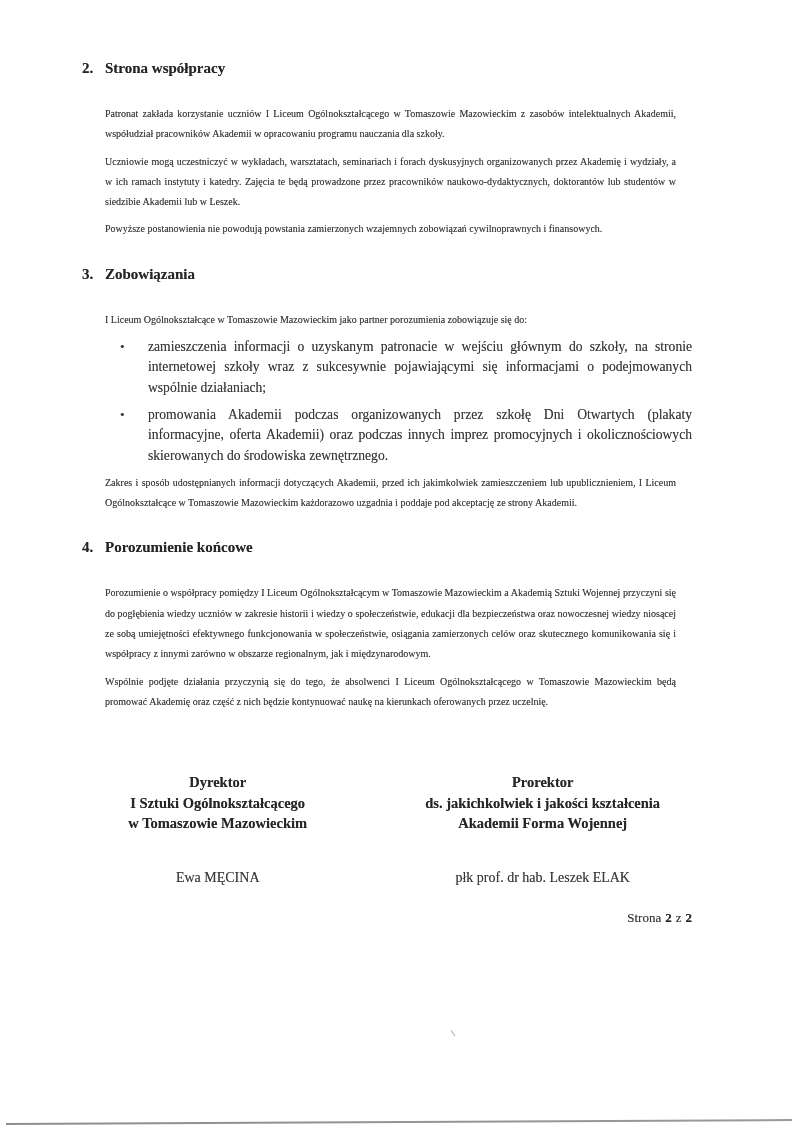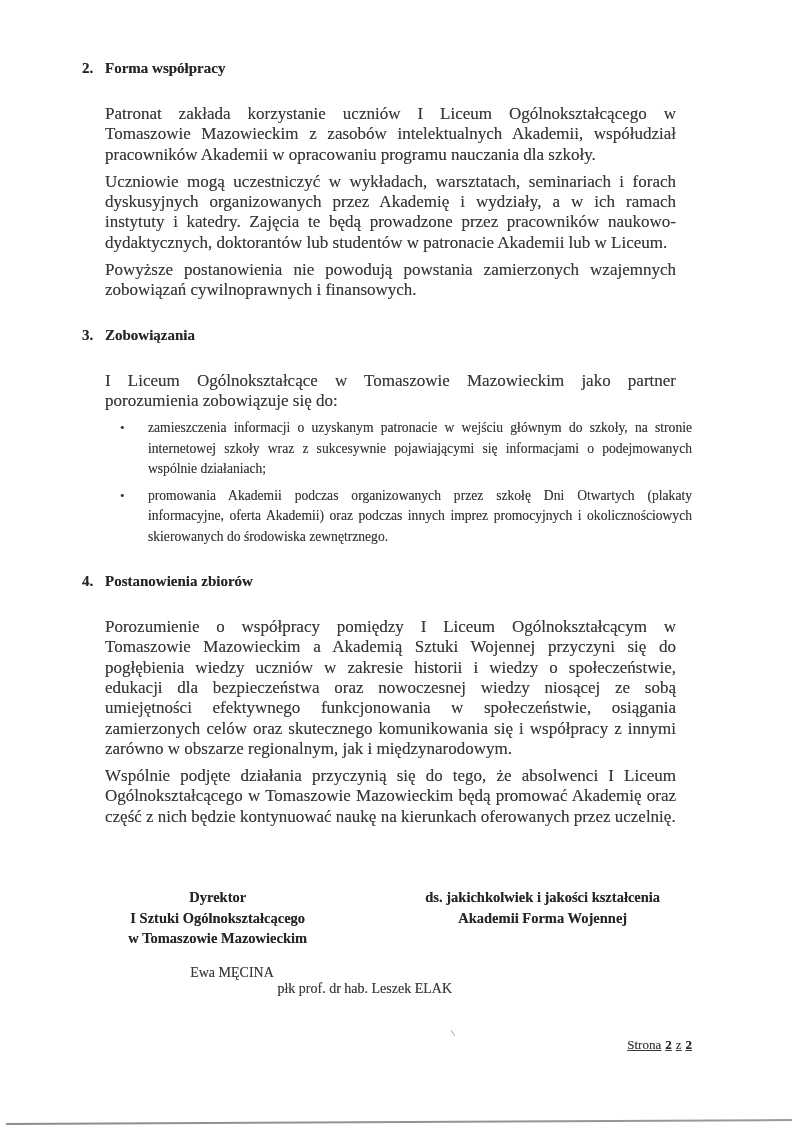--- a/index.html
+++ b/index.html
@@ -25,21 +25,21 @@
     font-weight: bold;
     color: #262626;
     font-size: 15px;
     line-height: 21px;
     margin-bottom: 25px;
   }
   .section-heading .num { width: 23px; flex: 0 0 23px; }
   .section-body { margin-left: 23px; }
   .para {
     margin: 0 16px 7px 0;
-    font-size: 17px;
+    font-size: 10px;
     line-height: 20.3px;
     text-align: justify;
     text-justify: inter-word;
   }
   .bullet-list { margin: 2px 0 4px 0; }
   .bullet {
     position: relative;
     padding-left: 43px;
     margin: 0 0 7px 0;
     font-size: 13.6px;
@@ -60,37 +60,35 @@
     text-align: center;
     font-weight: bold;
     color: #262626;
     font-size: 14.5px;
     line-height: 20.5px;
   }
   .sig-col.left  { width: 300px; margin-left: 0px; }
   .sig-col.right { width: 330px; margin-left: 40px; }
   .name-row {
     display: flex;
-    margin-top: 16px;
-    flex-direction: column;
+    margin-top: 36px;
   }
   .name {
     text-align: center;
     font-size: 14px;
     font-weight: normal;
     color: #3a3a3a;
   }
   .name.left  { width: 300px; }
-  .name.right { width: 330px; margin-left: 40px; text-align: right; }
+  .name.right { width: 330px; margin-left: 40px; }
   .footer-row {
     display: flex;
     justify-content: flex-end;
-    margin-top: 40px;
+    margin-top: 24px;
     font-size: 13px;
-    text-decoration: underline;
   }
   .footer-row span { margin-left: 4px; }
   .footer-row .b { font-weight: bold; color: #262626; }
   .tick-mark {
     position: absolute;
     left: 452px;
     top: 1028px;
     width: 6px;
     height: 7px;
     border-left: 1.5px solid #9a9aa0;
@@ -108,25 +106,25 @@
   }
 </style>
 </head>
 <body>
 
 <div class="page">
 
   <div class="section">
     <div class="section-heading">
       <span class="num">2.</span>
-      <span class="title">Forma współpracy</span>
+      <span class="title">Strona współpracy</span>
     </div>
     <div class="section-body">
       <p class="para">Patronat zakłada korzystanie uczniów I Liceum Ogólnokształcącego w Tomaszowie Mazowieckim z zasobów intelektualnych Akademii, współudział pracowników Akademii w opracowaniu programu nauczania dla szkoły.</p>
-      <p class="para">Uczniowie mogą uczestniczyć w wykładach, warsztatach, seminariach i forach dyskusyjnych organizowanych przez Akademię i wydziały, a w ich ramach instytuty i katedry. Zajęcia te będą prowadzone przez pracowników naukowo-dydaktycznych, doktorantów lub studentów w patronacie Akademii lub w Liceum.</p>
+      <p class="para">Uczniowie mogą uczestniczyć w wykładach, warsztatach, seminariach i forach dyskusyjnych organizowanych przez Akademię i wydziały, a w ich ramach instytuty i katedry. Zajęcia te będą prowadzone przez pracowników naukowo-dydaktycznych, doktorantów lub studentów w siedzibie Akademii lub w Leszek.</p>
       <p class="para">Powyższe postanowienia nie powodują powstania zamierzonych wzajemnych zobowiązań cywilnoprawnych i finansowych.</p>
     </div>
   </div>
 
   <div class="section">
     <div class="section-heading">
       <span class="num">3.</span>
       <span class="title">Zobowiązania</span>
     </div>
     <div class="section-body">
@@ -134,41 +132,43 @@
       <div class="bullet-list">
         <div class="bullet">
           <span class="marker">•</span>
           <span>zamieszczenia informacji o uzyskanym patronacie w wejściu głównym do szkoły, na stronie internetowej szkoły wraz z sukcesywnie pojawiającymi się informacjami o podejmowanych wspólnie działaniach;</span>
         </div>
         <div class="bullet">
           <span class="marker">•</span>
           <span>promowania Akademii podczas organizowanych przez szkołę Dni Otwartych (plakaty informacyjne, oferta Akademii) oraz podczas innych imprez promocyjnych i okolicznościowych skierowanych do środowiska zewnętrznego.</span>
         </div>
       </div>
+      <p class="para">Zakres i sposób udostępnianych informacji dotyczących Akademii, przed ich jakimkolwiek zamieszczeniem lub upublicznieniem, I Liceum Ogólnokształcące w Tomaszowie Mazowieckim każdorazowo uzgadnia i poddaje pod akceptację ze strony Akademii.</p>
     </div>
   </div>
 
   <div class="section">
     <div class="section-heading">
       <span class="num">4.</span>
-      <span class="title">Postanowienia zbiorów</span>
+      <span class="title">Porozumienie końcowe</span>
     </div>
     <div class="section-body">
       <p class="para">Porozumienie o współpracy pomiędzy I Liceum Ogólnokształcącym w Tomaszowie Mazowieckim a Akademią Sztuki Wojennej przyczyni się do pogłębienia wiedzy uczniów w zakresie historii i wiedzy o społeczeństwie, edukacji dla bezpieczeństwa oraz nowoczesnej wiedzy niosącej ze sobą umiejętności efektywnego funkcjonowania w społeczeństwie, osiągania zamierzonych celów oraz skutecznego komunikowania się i współpracy z innymi zarówno w obszarze regionalnym, jak i międzynarodowym.</p>
       <p class="para">Wspólnie podjęte działania przyczynią się do tego, że absolwenci I Liceum Ogólnokształcącego w Tomaszowie Mazowieckim będą promować Akademię oraz część z nich będzie kontynuować naukę na kierunkach oferowanych przez uczelnię.</p>
     </div>
   </div>
 
   <div class="sig-row">
     <div class="sig-col left">
       <div>Dyrektor</div>
       <div>I Sztuki Ogólnokształcącego</div>
       <div>w Tomaszowie Mazowieckim</div>
     </div>
     <div class="sig-col right">
+      <div>Prorektor</div>
       <div>ds. jakichkolwiek i jakości kształcenia</div>
       <div>Akademii Forma Wojennej</div>
     </div>
   </div>
 
   <div class="name-row">
     <div class="name left">Ewa MĘCINA</div>
     <div class="name right">płk prof. dr hab. Leszek ELAK</div>
   </div>
 

